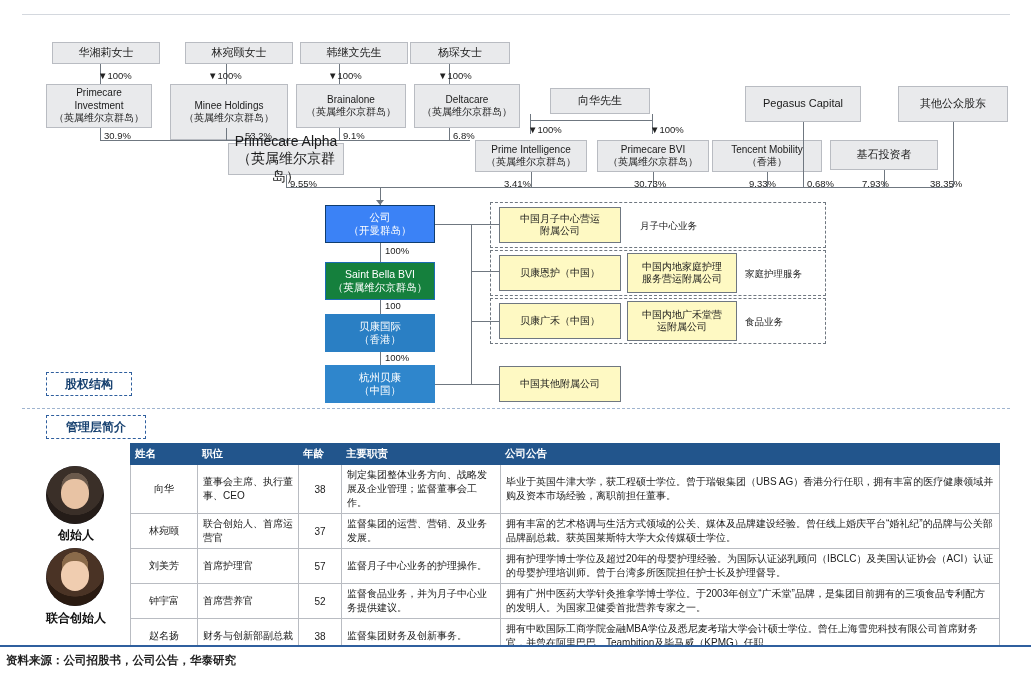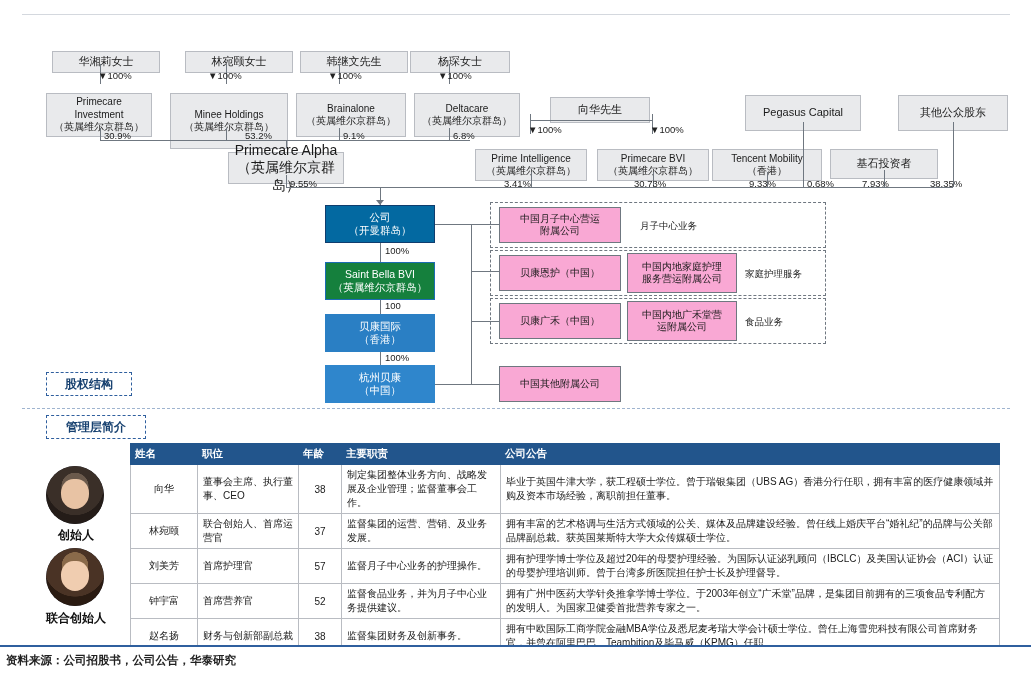--- a/index.html
+++ b/index.html
@@ -5,26 +5,26 @@
   html,body{margin:0;padding:0;}
   body{
     width:1031px;height:673px;
     background:#ffffff;
     font-family:"Liberation Sans","DejaVu Sans",sans-serif;
     font-size:11px;color:#1a1a1a;
     position:relative;overflow:hidden;
   }
   .stage{position:absolute;left:0;top:0;width:1031px;height:673px;}
   .box{position:absolute;box-sizing:border-box;display:flex;align-items:center;justify-content:center;text-align:center;line-height:1.25;}
-  .grey{background:#e9eaec;border:1px solid #b9bcc2;color:#1a1a1a;margin-top:9px;}
-  .navy{background:#0369a1;border:1px solid #0f3d6e;color:#ffffff;}
+  .grey{background:#e9eaec;border:1px solid #b9bcc2;color:#1a1a1a;}
+  .navy{background:#3b82f6;border:1px solid #0f3d6e;color:#ffffff;}
   .blue1{background:#15803d;border:1px solid #1b6cb3;color:#ffffff;}
   .blue2{background:#2a7fc4;border:1px solid #2a7fc4;color:#ffffff;}
   .blue3{background:#2f86cc;border:1px solid #2f86cc;color:#ffffff;}
-  .white{background:#f9a8d4;border:1px solid #6f7780;color:#1a1a1a;}
+  .white{background:#fef9c3;border:1px solid #6f7780;color:#1a1a1a;}
   .lbl{position:absolute;font-size:9.5px;color:#222;white-space:nowrap;}
   .line{position:absolute;background:#6f7780;}
   .hl{height:1px;}
   .vl{width:1px;}
   .dash{position:absolute;border:1px dashed #6f7780;box-sizing:border-box;}
   .tag{position:absolute;border:1px dashed #2f5f9e;box-sizing:border-box;display:flex;align-items:center;justify-content:center;color:#16406f;font-weight:bold;font-size:12px;background:#fff;}
   .sep{position:absolute;border-top:1px dashed #9fb4cf;}
   table.mgmt{position:absolute;border-collapse:collapse;font-size:10px;}
   table.mgmt th{background:#22558c;color:#fff;border:1px solid #22558c;font-weight:bold;padding:3px 4px;text-align:left;font-size:10.5px;}
   table.mgmt td{border:1px solid #b9bcc2;padding:3px 5px;vertical-align:middle;color:#1a1a1a;}

